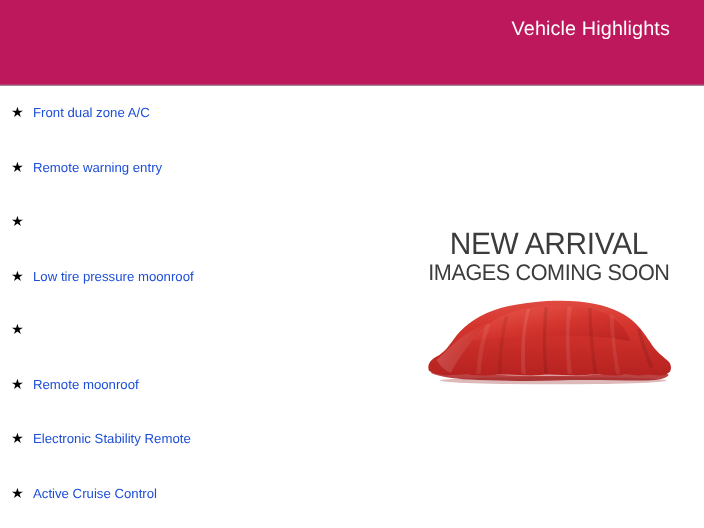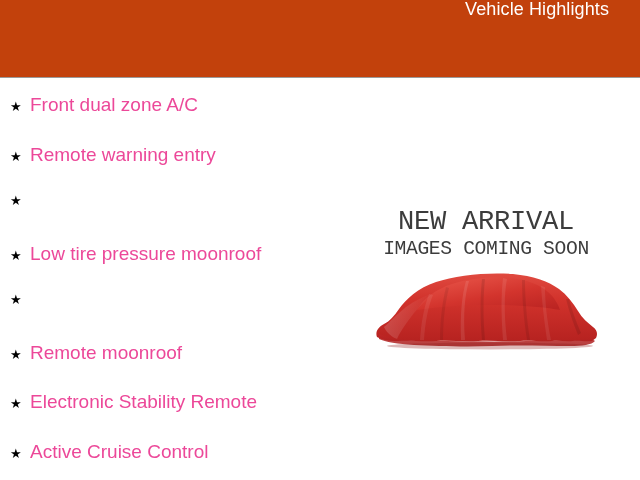--- a/index.html
+++ b/index.html
@@ -15,24 +15,24 @@
     position: relative;
   }
 
   
   #header-bar {
     position: absolute;
     left: 0;
     top: 0;
     width: 640px;
     height: 78px;
-    background: #c2410c;
+    background: #be185d;
     box-sizing: border-box;
     display: flex;
-    align-items: flex-start;
+    align-items: center;
     justify-content: flex-end;
     border-bottom: 1px solid #9a9a9a;
   }
   #header-title {
     color: #ffffff;
     font-size: 18px;
     line-height: 1;
     letter-spacing: 0.1px;
     padding-right: 31px;
     padding-bottom: 26px;
@@ -63,34 +63,33 @@
   .bullet-star {
     display: inline-block;
     width: 20px;
     flex: 0 0 20px;
     color: #000000;
     font-size: 13px;
     line-height: 1;
     text-align: left;
   }
   .highlight-label {
-    color: #ec4899;
-    font-size: 19px;
+    color: #1d4ed8;
+    font-size: 12px;
     line-height: 1;
     white-space: nowrap;
   }
 
   
   #new-arrival-graphic {
     position: absolute;
-    left: 370px;
+    left: 383px;
     top: 208px;
     width: 232px;
     height: 142px;
-    font-family: Liberation Mono, monospace;
   }
   #new-arrival-heading {
     position: absolute;
     left: 0;
     top: 0;
     width: 232px;
     text-align: center;
     color: #3c3c3c;
     font-size: 28px;
     line-height: 1;

